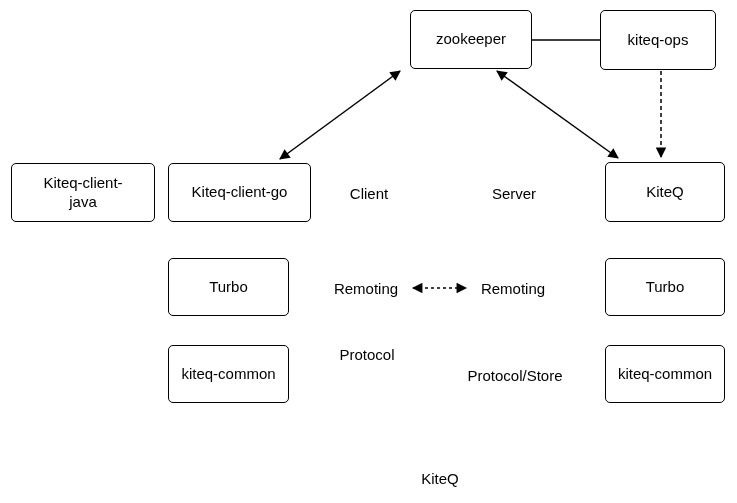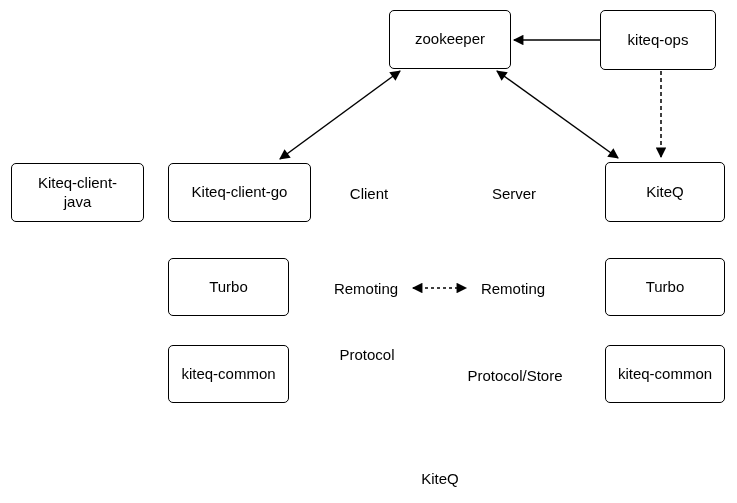--- a/index.html
+++ b/index.html
@@ -43,23 +43,23 @@
     font-size: 15px;
     white-space: nowrap;
   }
   .diagram-title {
     position: absolute;
     transform: translate(-50%, -50%);
     font-size: 15px;
     white-space: nowrap;
   }
   
-  #n-zookeeper          { left: 389px; top: 10px;  width: 122px; height: 59px; text-align: center; }
+  #n-zookeeper          { left: 410px; top: 10px;  width: 122px; height: 59px; text-align: center; }
   #n-kiteq-ops          { left: 600px; top: 10px;  width: 116px; height: 60px; }
-  #n-kiteq-client-java  { left: 11px;  top: 163px; width: 133px; height: 59px; padding: 0 0; }
+  #n-kiteq-client-java  { left: 11px;  top: 163px; width: 144px; height: 59px; padding: 0 0; }
   #n-kiteq-client-go    { left: 168px; top: 163px; width: 143px; height: 59px; }
   #n-kiteq              { left: 605px; top: 162px; width: 120px; height: 60px; }
   #n-turbo-client       { left: 168px; top: 258px; width: 121px; height: 58px; }
   #n-turbo-server       { left: 605px; top: 258px; width: 120px; height: 58px; }
   #n-kiteq-common-client{ left: 168px; top: 345px; width: 121px; height: 58px; }
   #n-kiteq-common-server{ left: 605px; top: 345px; width: 120px; height: 58px; }
   
   #l-client          { left: 369px; top: 193px; }
   #l-server          { left: 514px; top: 193px; }
   #l-remoting-client { left: 366px; top: 288px; }

